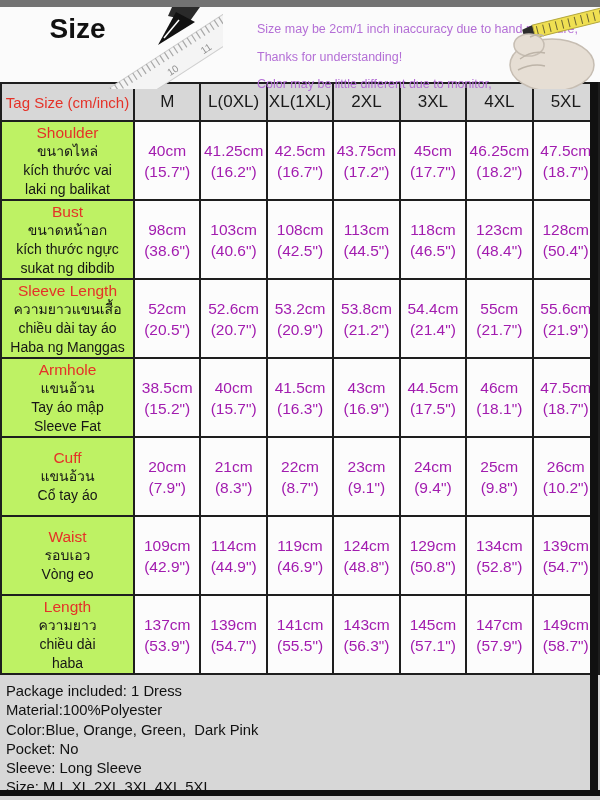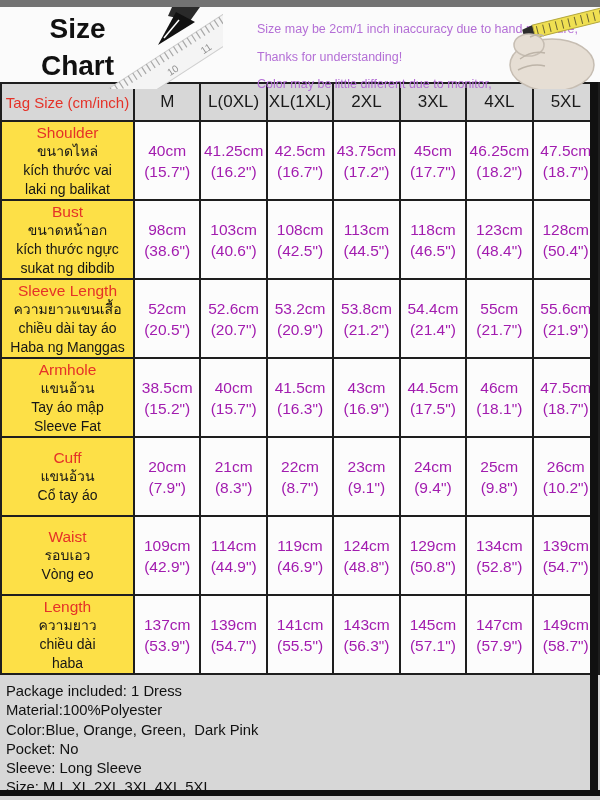--- a/index.html
+++ b/index.html
@@ -13,21 +13,21 @@
   .graphic-left{position:absolute;left:108px;top:0;}
   .graphic-right{position:absolute;right:0;top:0;}
 
   
   table{border-collapse:collapse;width:600px;table-layout:fixed;background:#fbfbfb;}
   th,td{border:2px solid #1e1e1e;padding:0;text-align:center;vertical-align:middle;}
   thead tr{height:38px;}
   tbody tr{height:79px;}
   th{font-weight:normal;font-size:17px;color:#1a1a1a;background:#d7d7d7;margin-left:32px;}
   th.label-head{color:#e53228;font-size:15px;white-space:nowrap;}
-  td.label-cell{background:#fde047;}
+  td.label-cell{background:#bef264;}
   .label-en{color:#e53228;font-size:15.5px;line-height:19px;}
   .label-alt{color:#161616;font-size:14px;line-height:19px;}
   td.value-cell{background:#fcfcfc;color:#a21caf;font-size:15.5px;}
   td.value-cell div{line-height:21px;}
 
   
   .footer{width:600px;height:124px;box-sizing:border-box;padding:7px 12px 0 6px;background:#d7d7d7;}
   .foot-line{font-size:14.8px;line-height:19.3px;color:#111;white-space:pre;}
 
   
@@ -35,21 +35,20 @@
   .bar-bottom{position:absolute;left:0;right:0;bottom:4px;height:6px;background:#111;}
 </style>
 </head>
 <body>
 
 <div id="page">
 
   <div class="banner">
     <div class="title">
       <div>Size</div>
-      <div>Chart</div>
     </div>
 
     <svg class="graphic-left" width="115" height="82" viewBox="0 0 115 82">
       <g transform="rotate(-33 60 55)">
         <rect x="-18" y="45" width="155" height="27" fill="#f4f4f4" stroke="#cfcfcf" stroke-width="1"></rect>
         <line x1="-14" y1="49" x2="134" y2="49" stroke="#a8a8a8" stroke-width="8" stroke-dasharray="1.2 4.2"></line>
         <text x="16" y="68" font-size="10" fill="#8f8f8f">9</text>
         <text x="54" y="68" font-size="10" fill="#8f8f8f">10</text>
         <text x="94" y="68" font-size="10" fill="#8f8f8f">11</text>
       </g>

